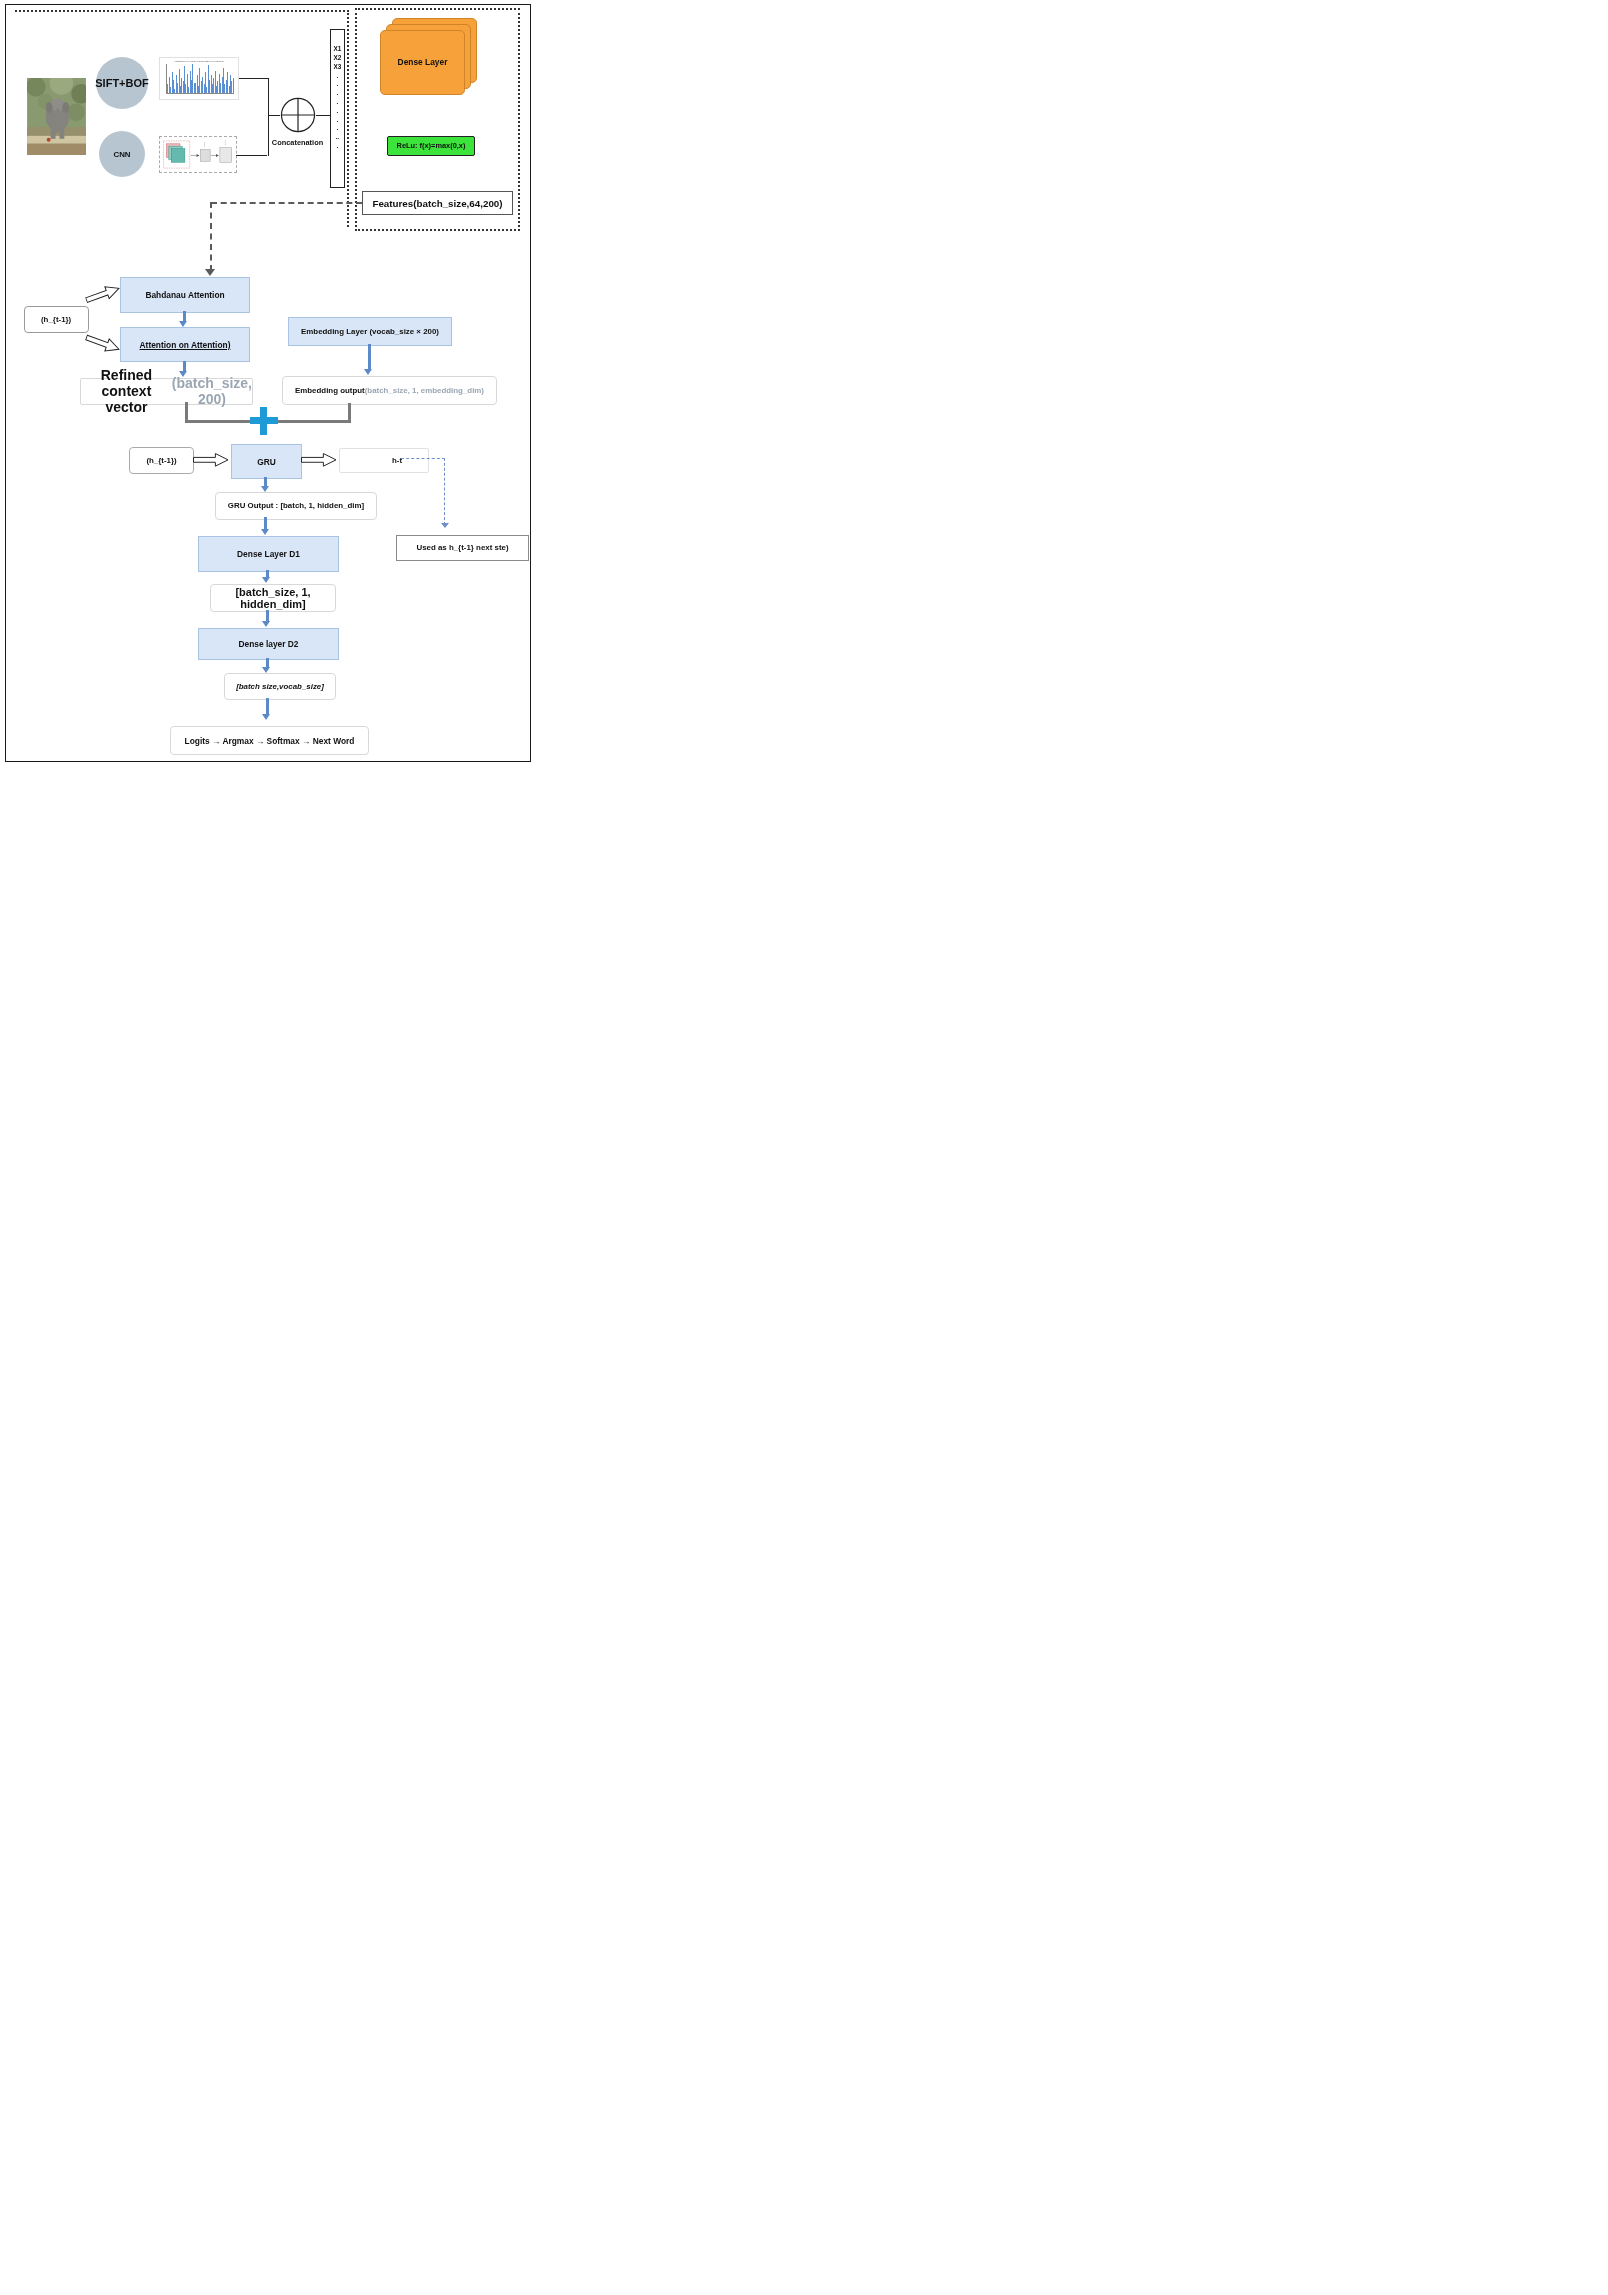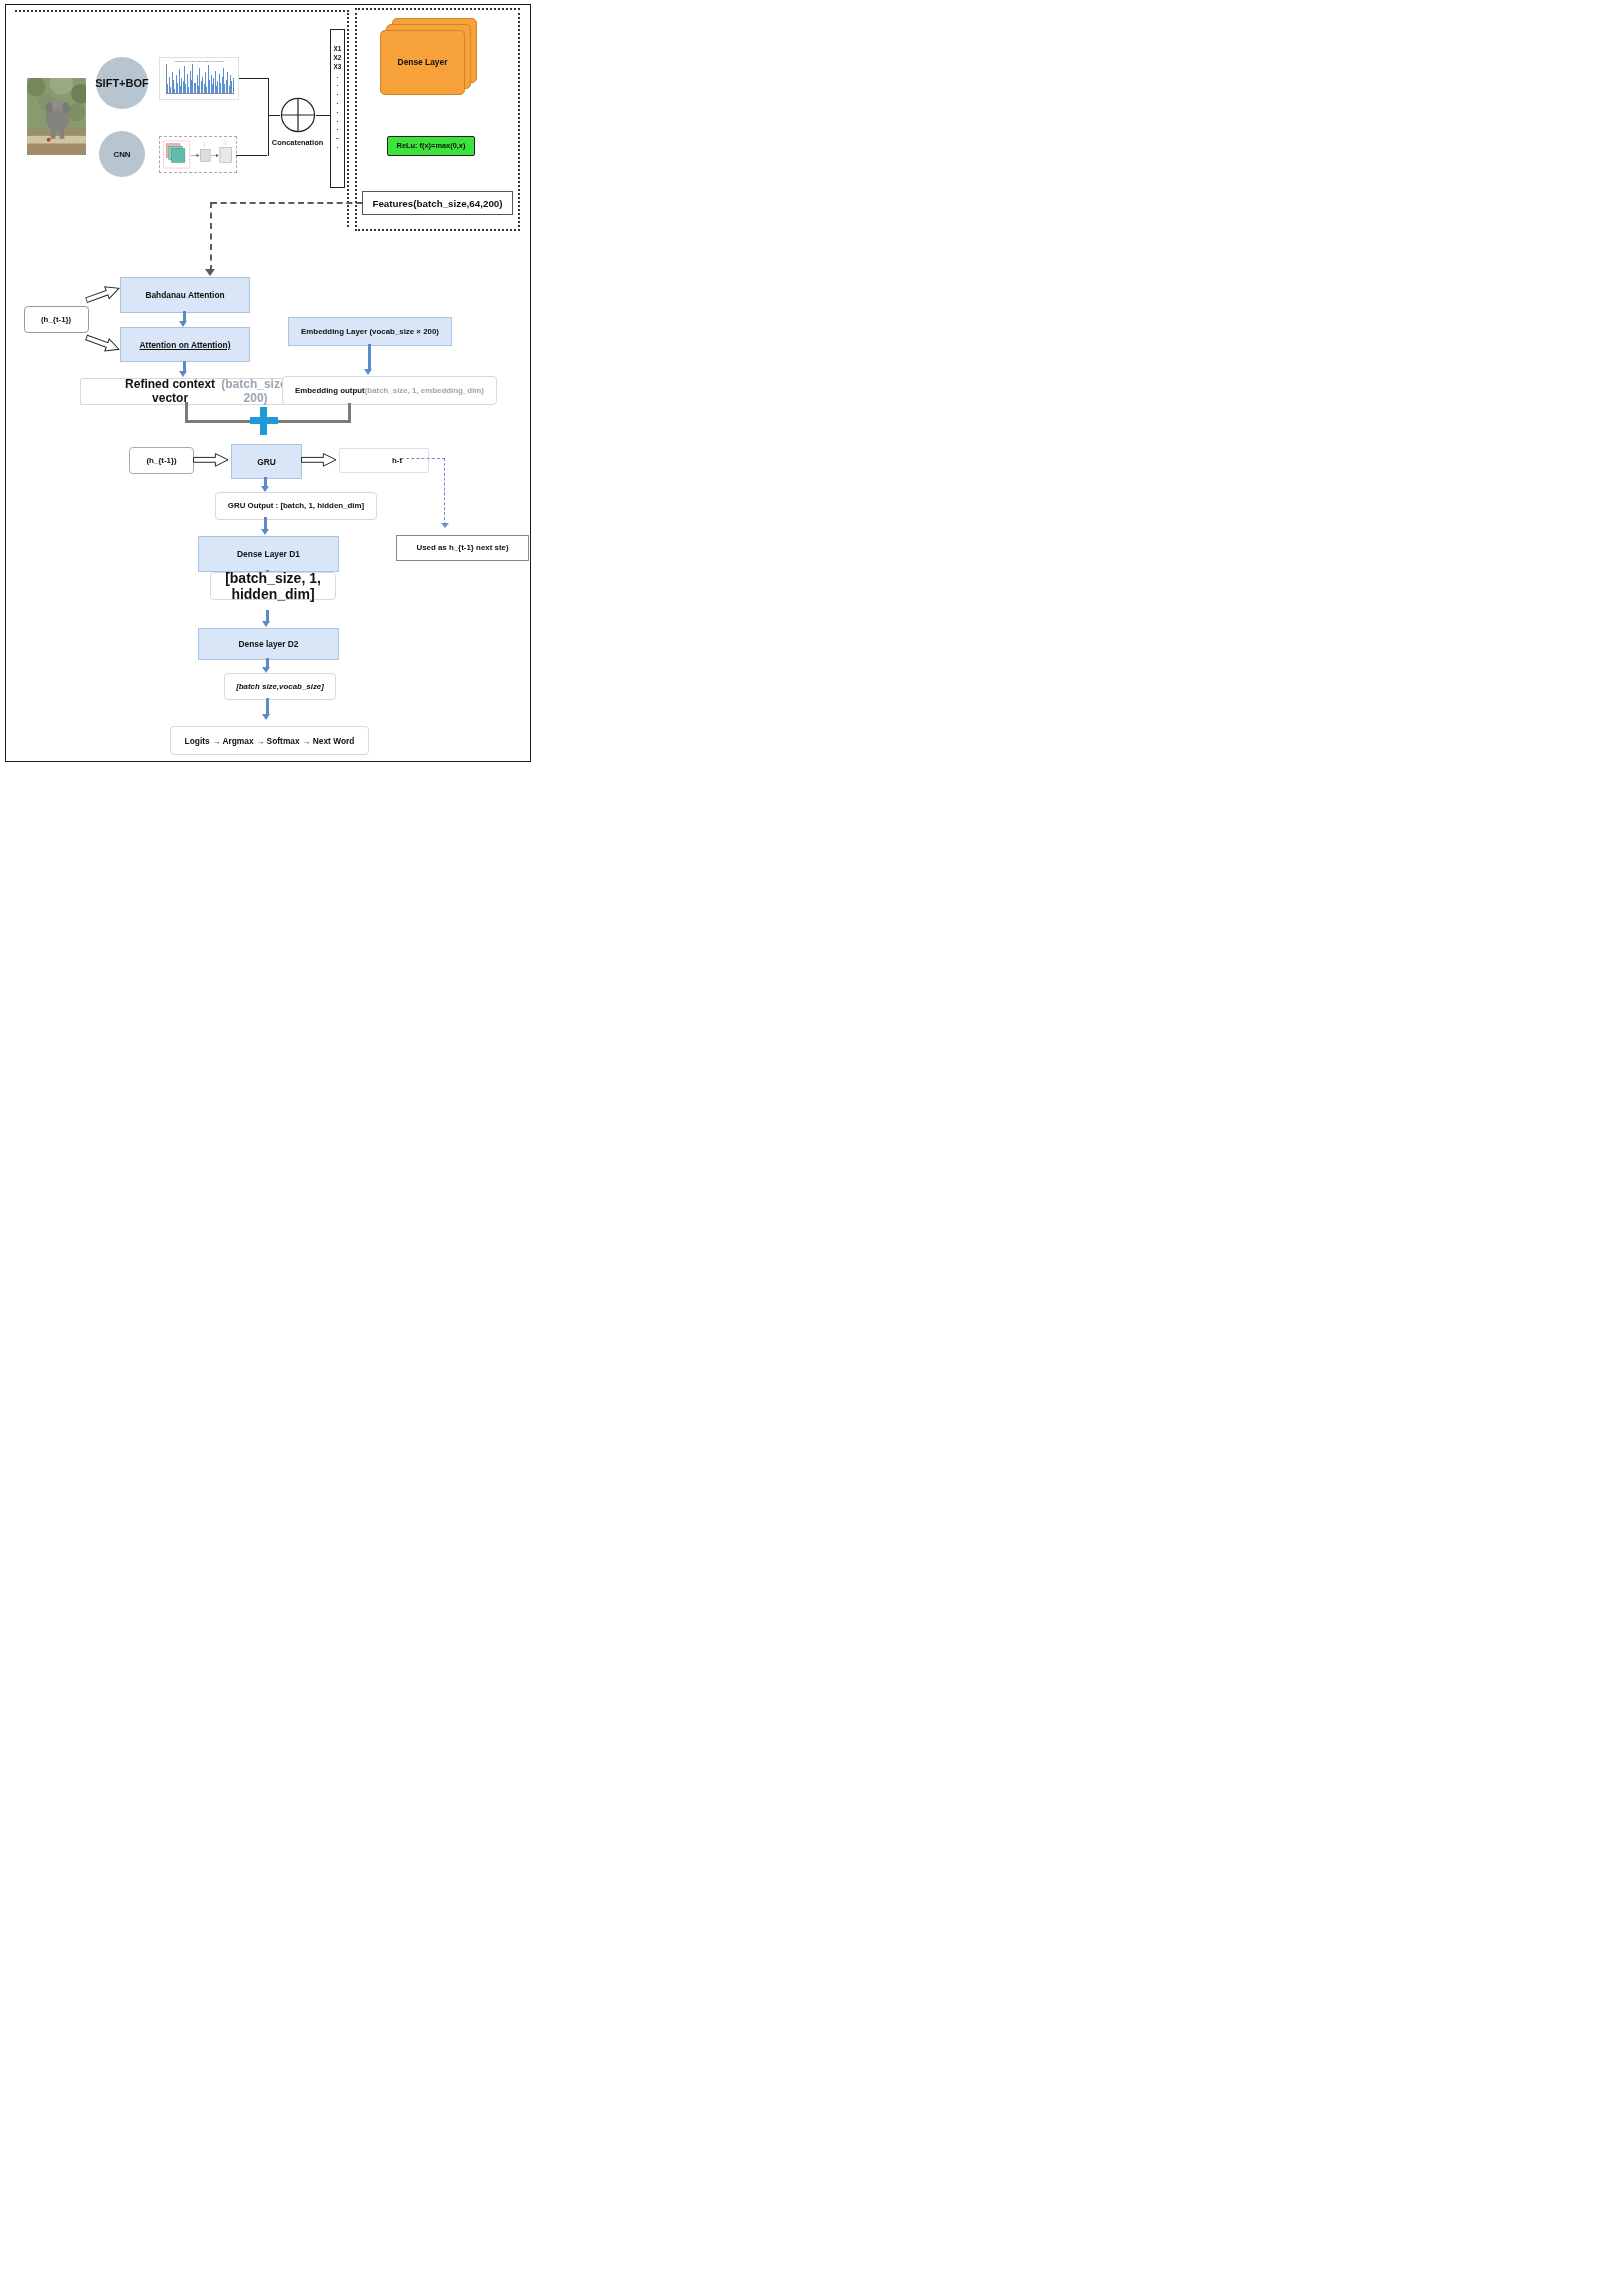--- a/index.html
+++ b/index.html
@@ -210,21 +210,21 @@
   <div class="abs shaft" style="left:183px;top:311px;height:10.8px;"></div>
   <div class="abs head-down" style="left:179px;top:321px;"></div>
 
   <div class="abs bluebox" style="left:120px;top:327px;width:128px;height:33px;font-size:8.4px;text-decoration:underline;">
     <span>Attention on Attention)</span>
   </div>
 
   <div class="abs shaft" style="left:183px;top:361px;height:10.8px;"></div>
   <div class="abs head-down" style="left:179px;top:371px;"></div>
 
-  <div class="abs whitebox" style="left:80px;top:378px;width:171px;height:24.6px;font-size:12px;border-radius:2px;border-color:#d8d8d8;padding-left:40px;">
+  <div class="abs whitebox" style="left:80px;top:378px;width:171px;height:24.6px;font-size:14px;border-radius:2px;border-color:#d8d8d8;">
     <span>Refined context vector </span>
     <span class="gray-shape"> (batch_size, 200)</span>
   </div>
 
   <div class="abs bluebox" style="left:288px;top:317px;width:162px;height:27px;font-size:7.9px;">
     <span>Embedding Layer (vocab_size × 200)</span>
   </div>
 
   <div class="abs shaft" style="left:368px;top:344px;height:25.6px;"></div>
   <div class="abs head-down" style="left:364px;top:369px;"></div>
@@ -281,21 +281,21 @@
   <div class="abs shaft" style="left:264px;top:517px;height:12.8px;"></div>
   <div class="abs head-down" style="left:261px;top:529px;"></div>
 
   <div class="abs bluebox" style="left:198px;top:536px;width:139px;height:34px;font-size:8.4px;">
     <span>Dense Layer D1</span>
   </div>
 
   <div class="abs shaft" style="left:266px;top:570px;height:7.9px;"></div>
   <div class="abs head-down" style="left:262px;top:577px;"></div>
 
-  <div class="abs whitebox" style="left:210px;top:572px;width:124px;height:25.6px;font-size:14px;border-color:#d8d8d8;">
+  <div class="abs whitebox" style="left:210px;top:584px;width:124px;height:25.6px;font-size:11px;border-color:#d8d8d8;">
     <span>[batch_size, 1, hidden_dim]</span>
   </div>
 
   <div class="abs shaft" style="left:266px;top:610px;height:12.8px;"></div>
   <div class="abs head-down" style="left:262px;top:621px;"></div>
 
   <div class="abs bluebox" style="left:198px;top:628px;width:139px;height:29.5px;font-size:8.4px;">
     <span>Dense layer D2</span>
   </div>
 

